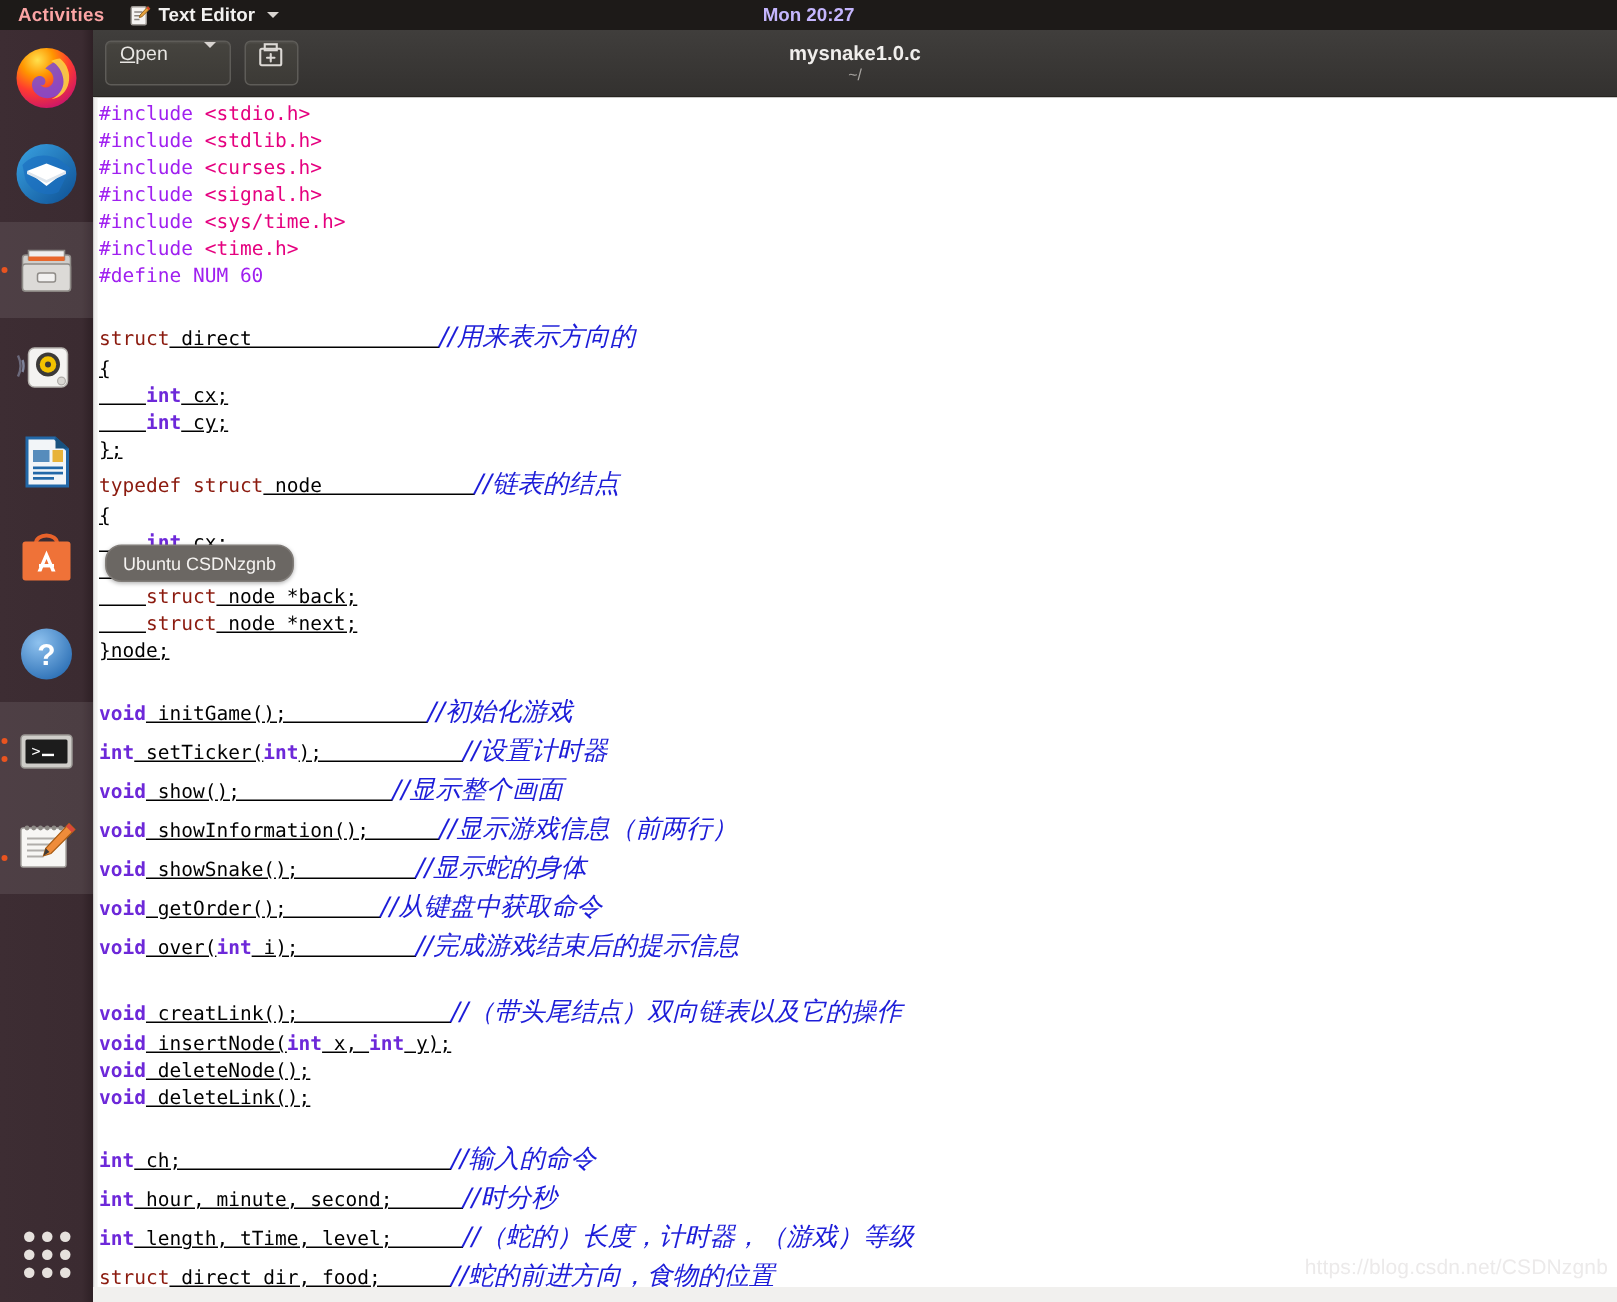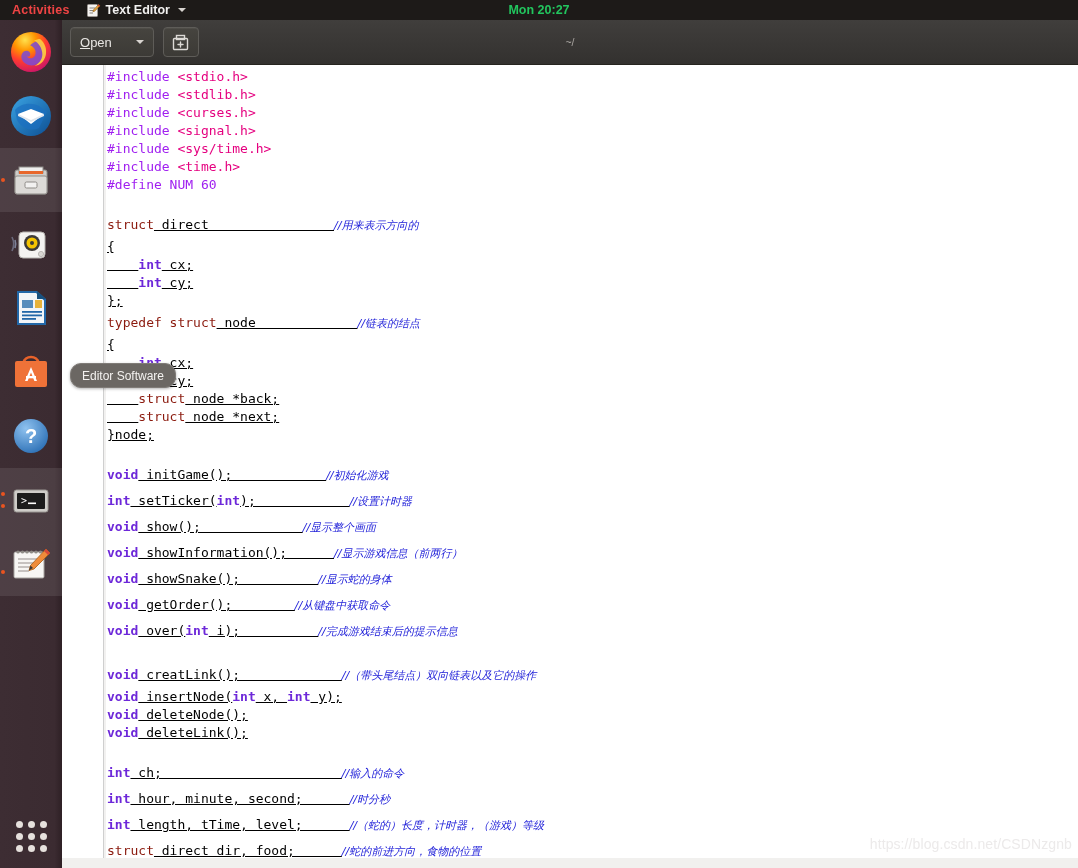--- a/index.html
+++ b/index.html
@@ -19,21 +19,21 @@
   #top-panel {
     position: absolute;
     top: 0; left: 0;
     width: 1078px; height: 20px;
     background: #1d1a18;
     display: flex;
     align-items: center;
     z-index: 60;
   }
   .panel-activities {
-    color: #ef4444;
+    color: #fca5a5;
     font-size: 12.5px;
     font-weight: bold;
     padding: 0 10px 0 12px;
     line-height: 20px;
     letter-spacing: .2px;
   }
   .panel-app {
     display: flex;
     align-items: center;
     gap: 5px;
@@ -46,21 +46,21 @@
   }
   .panel-app-icon {
     width: 15px; height: 15px;
     position: relative;
     display: inline-block;
   }
   .panel-clock {
     position: absolute;
     left: 0; right: 0;
     text-align: center;
-    color: #22c55e;
+    color: #c4b5fd;
     font-size: 12.5px;
     font-weight: bold;
     pointer-events: none;
   }
   .tri-down {
     width: 0; height: 0;
     border-left: 4px solid transparent;
     border-right: 4px solid transparent;
     border-top: 4px solid #d8d4d0;
     display: inline-block;
@@ -134,21 +134,21 @@
     padding-left: 8px;
   }
   .hb-btn {
     height: 28px;
     border: 1px solid #5e5c58;
     border-radius: 4px;
     background: linear-gradient(180deg,#46443f 0%,#3c3a36 100%);
     color: #e8e6e3;
     font-size: 13px;
     display: flex;
-    align-items: center;
+    align-items: flex-start;
     justify-content: center;
     padding: 0 9px;
     gap: 21px;
     box-shadow: 0 1px 0 rgba(255,255,255,0.05) inset;
   }
   .hb-btn .underline-o { text-decoration: underline; }
   #save-btn { width: 34px; margin-left: 9px; padding: 0; }
   .title-block {
     position: absolute;
     left: 0; right: 0;
@@ -167,21 +167,20 @@
     line-height: 12px;
   }
 
   
   #code-area {
     position: relative;
     height: 804px;
     background: #ffffff;
     overflow: hidden;
     border-left: 1px solid #cfcfcf;
-    margin-left: 41px;
   }
   #code-scroll-gutter {
     position: absolute;
     left: 0; top: 0;
     width: 2px; height: 804px;
     background: #f2f1f0;
   }
   #code-text {
     position: absolute;
     left: 3px; top: 3px;
@@ -194,21 +193,21 @@
     height: 18px;
     line-height: 18px;
     position: relative;
   }
   .ln.cjk { height: 26px; line-height: 26px; }
   .ln.blank { height: 18px; }
   .cm {
     color: #1d1dd8;
     font-style: italic;
     font-family: "DejaVu Sans", sans-serif;
-    font-size: 11px;
+    font-size: 17px;
   }
   .pp   { color: #a020f0; font-weight: normal; }
   .hdr  { color: #e5007f; }
   .kw   { color: #8b1a0e; font-weight: normal; }
   .ty   { color: #6d28d9; font-weight: bold; }
   .pl   { color: #000000; text-decoration: underline; }
 
   
   #dock-tooltip {
     position: absolute;
@@ -436,27 +435,28 @@
 
     <div class="hb-btn" id="save-btn">
       <svg width="17" height="17" viewBox="0 0 17 17">
         <rect x="1.5" y="4.5" width="14" height="11" rx="1" fill="none" stroke="#dcd9d5" stroke-width="1.4"></rect>
         <rect x="4.5" y="1.5" width="8" height="4" fill="none" stroke="#dcd9d5" stroke-width="1.4"></rect>
         <path d="M8.5 8 v5 M6 10.5 h5" stroke="#dcd9d5" stroke-width="1.4" stroke-linecap="round"></path>
       </svg>
     </div>
 
     <div class="title-block">
+      <div class="title-main">mysnake1.0.c</div>
       <div class="title-sub">~/</div>
     </div>
   </div>
 
   <div id="code-area">
     <div id="code-scroll-gutter"></div>
     <div id="code-text"><div class="ln"><span class="pp">#include </span><span class="hdr">&lt;stdio.h&gt;</span></div><div class="ln"><span class="pp">#include </span><span class="hdr">&lt;stdlib.h&gt;</span></div><div class="ln"><span class="pp">#include </span><span class="hdr">&lt;curses.h&gt;</span></div><div class="ln"><span class="pp">#include </span><span class="hdr">&lt;signal.h&gt;</span></div><div class="ln"><span class="pp">#include </span><span class="hdr">&lt;sys/time.h&gt;</span></div><div class="ln"><span class="pp">#include </span><span class="hdr">&lt;time.h&gt;</span></div><div class="ln"><span class="pp">#define NUM 60</span></div><div class="ln blank">&nbsp;</div><div class="ln cjk"><span class="kw">struct</span><span class="pl"> direct                </span><span class="cm">//用来表示方向的</span></div><div class="ln"><span class="pl">{</span></div><div class="ln"><span class="pl">    </span><span class="ty">int</span><span class="pl"> cx;</span></div><div class="ln"><span class="pl">    </span><span class="ty">int</span><span class="pl"> cy;</span></div><div class="ln"><span class="pl">};</span></div><div class="ln cjk"><span class="kw">typedef struct</span><span class="pl"> node             </span><span class="cm">//链表的结点</span></div><div class="ln"><span class="pl">{</span></div><div class="ln"><span class="pl">    </span><span class="ty">int</span><span class="pl"> cx;</span></div><div class="ln"><span class="pl">    </span><span class="ty">int</span><span class="pl"> cy;</span></div><div class="ln"><span class="pl">    </span><span class="kw">struct</span><span class="pl"> node *back;</span></div><div class="ln"><span class="pl">    </span><span class="kw">struct</span><span class="pl"> node *next;</span></div><div class="ln"><span class="pl">}node;</span></div><div class="ln blank">&nbsp;</div><div class="ln cjk"><span class="ty">void</span><span class="pl"> initGame();            </span><span class="cm">//初始化游戏</span></div><div class="ln cjk"><span class="ty">int</span><span class="pl"> setTicker(</span><span class="ty">int</span><span class="pl">);            </span><span class="cm">//设置计时器</span></div><div class="ln cjk"><span class="ty">void</span><span class="pl"> show();             </span><span class="cm">//显示整个画面</span></div><div class="ln cjk"><span class="ty">void</span><span class="pl"> showInformation();      </span><span class="cm">//显示游戏信息（前两行）</span></div><div class="ln cjk"><span class="ty">void</span><span class="pl"> showSnake();          </span><span class="cm">//显示蛇的身体</span></div><div class="ln cjk"><span class="ty">void</span><span class="pl"> getOrder();        </span><span class="cm">//从键盘中获取命令</span></div><div class="ln cjk"><span class="ty">void</span><span class="pl"> over(</span><span class="ty">int</span><span class="pl"> i);          </span><span class="cm">//完成游戏结束后的提示信息</span></div><div class="ln blank">&nbsp;</div><div class="ln cjk"><span class="ty">void</span><span class="pl"> creatLink();             </span><span class="cm">//（带头尾结点）双向链表以及它的操作</span></div><div class="ln"><span class="ty">void</span><span class="pl"> insertNode(</span><span class="ty">int</span><span class="pl"> x, </span><span class="ty">int</span><span class="pl"> y);</span></div><div class="ln"><span class="ty">void</span><span class="pl"> deleteNode();</span></div><div class="ln"><span class="ty">void</span><span class="pl"> deleteLink();</span></div><div class="ln blank">&nbsp;</div><div class="ln cjk"><span class="ty">int</span><span class="pl"> ch;                       </span><span class="cm">//输入的命令</span></div><div class="ln cjk"><span class="ty">int</span><span class="pl"> hour, minute, second;      </span><span class="cm">//时分秒</span></div><div class="ln cjk"><span class="ty">int</span><span class="pl"> length, tTime, level;      </span><span class="cm">//（蛇的）长度，计时器，（游戏）等级</span></div><div class="ln cjk"><span class="kw">struct</span><span class="pl"> direct dir, food;      </span><span class="cm">//蛇的前进方向，食物的位置</span></div></div>
   </div>
 </div>
 
 <div id="bottom-strip"></div>
 
-<div id="dock-tooltip">Editor Software</div>
+<div id="dock-tooltip">Ubuntu CSDNzgnb</div>
 
 <div id="watermark">https://blog.csdn.net/CSDNzgnb</div>
 
 </body></html>

